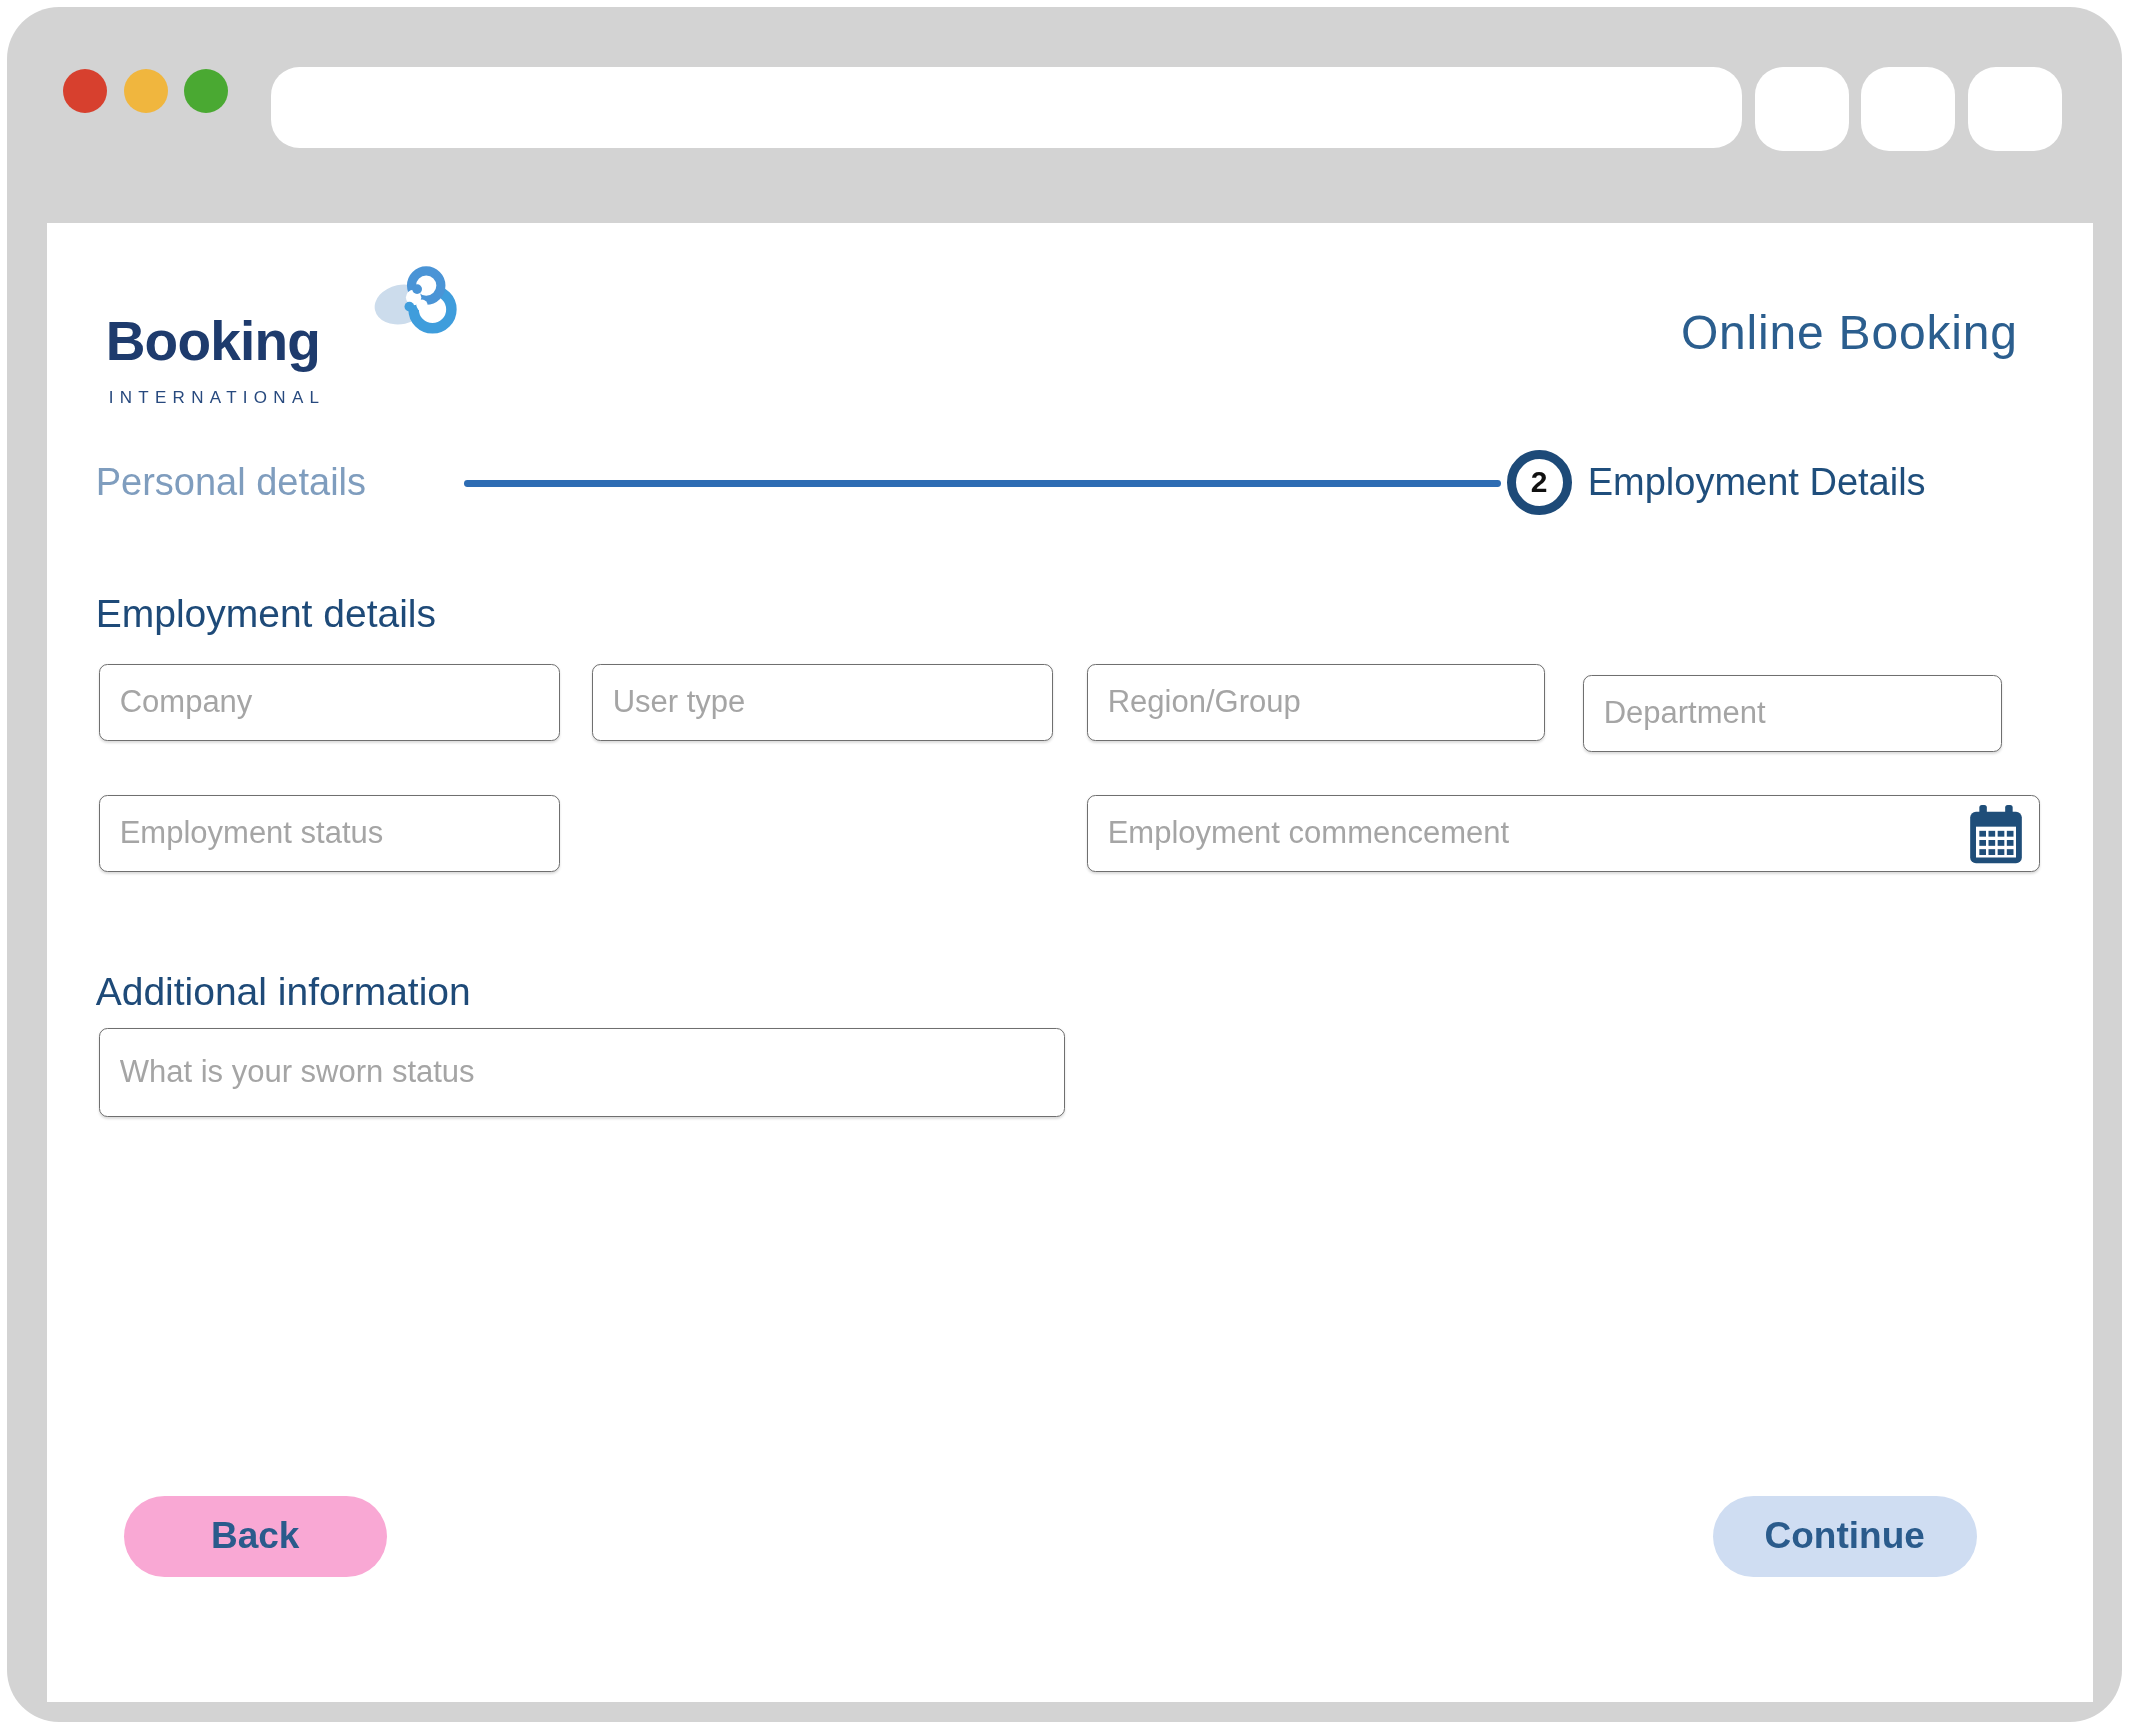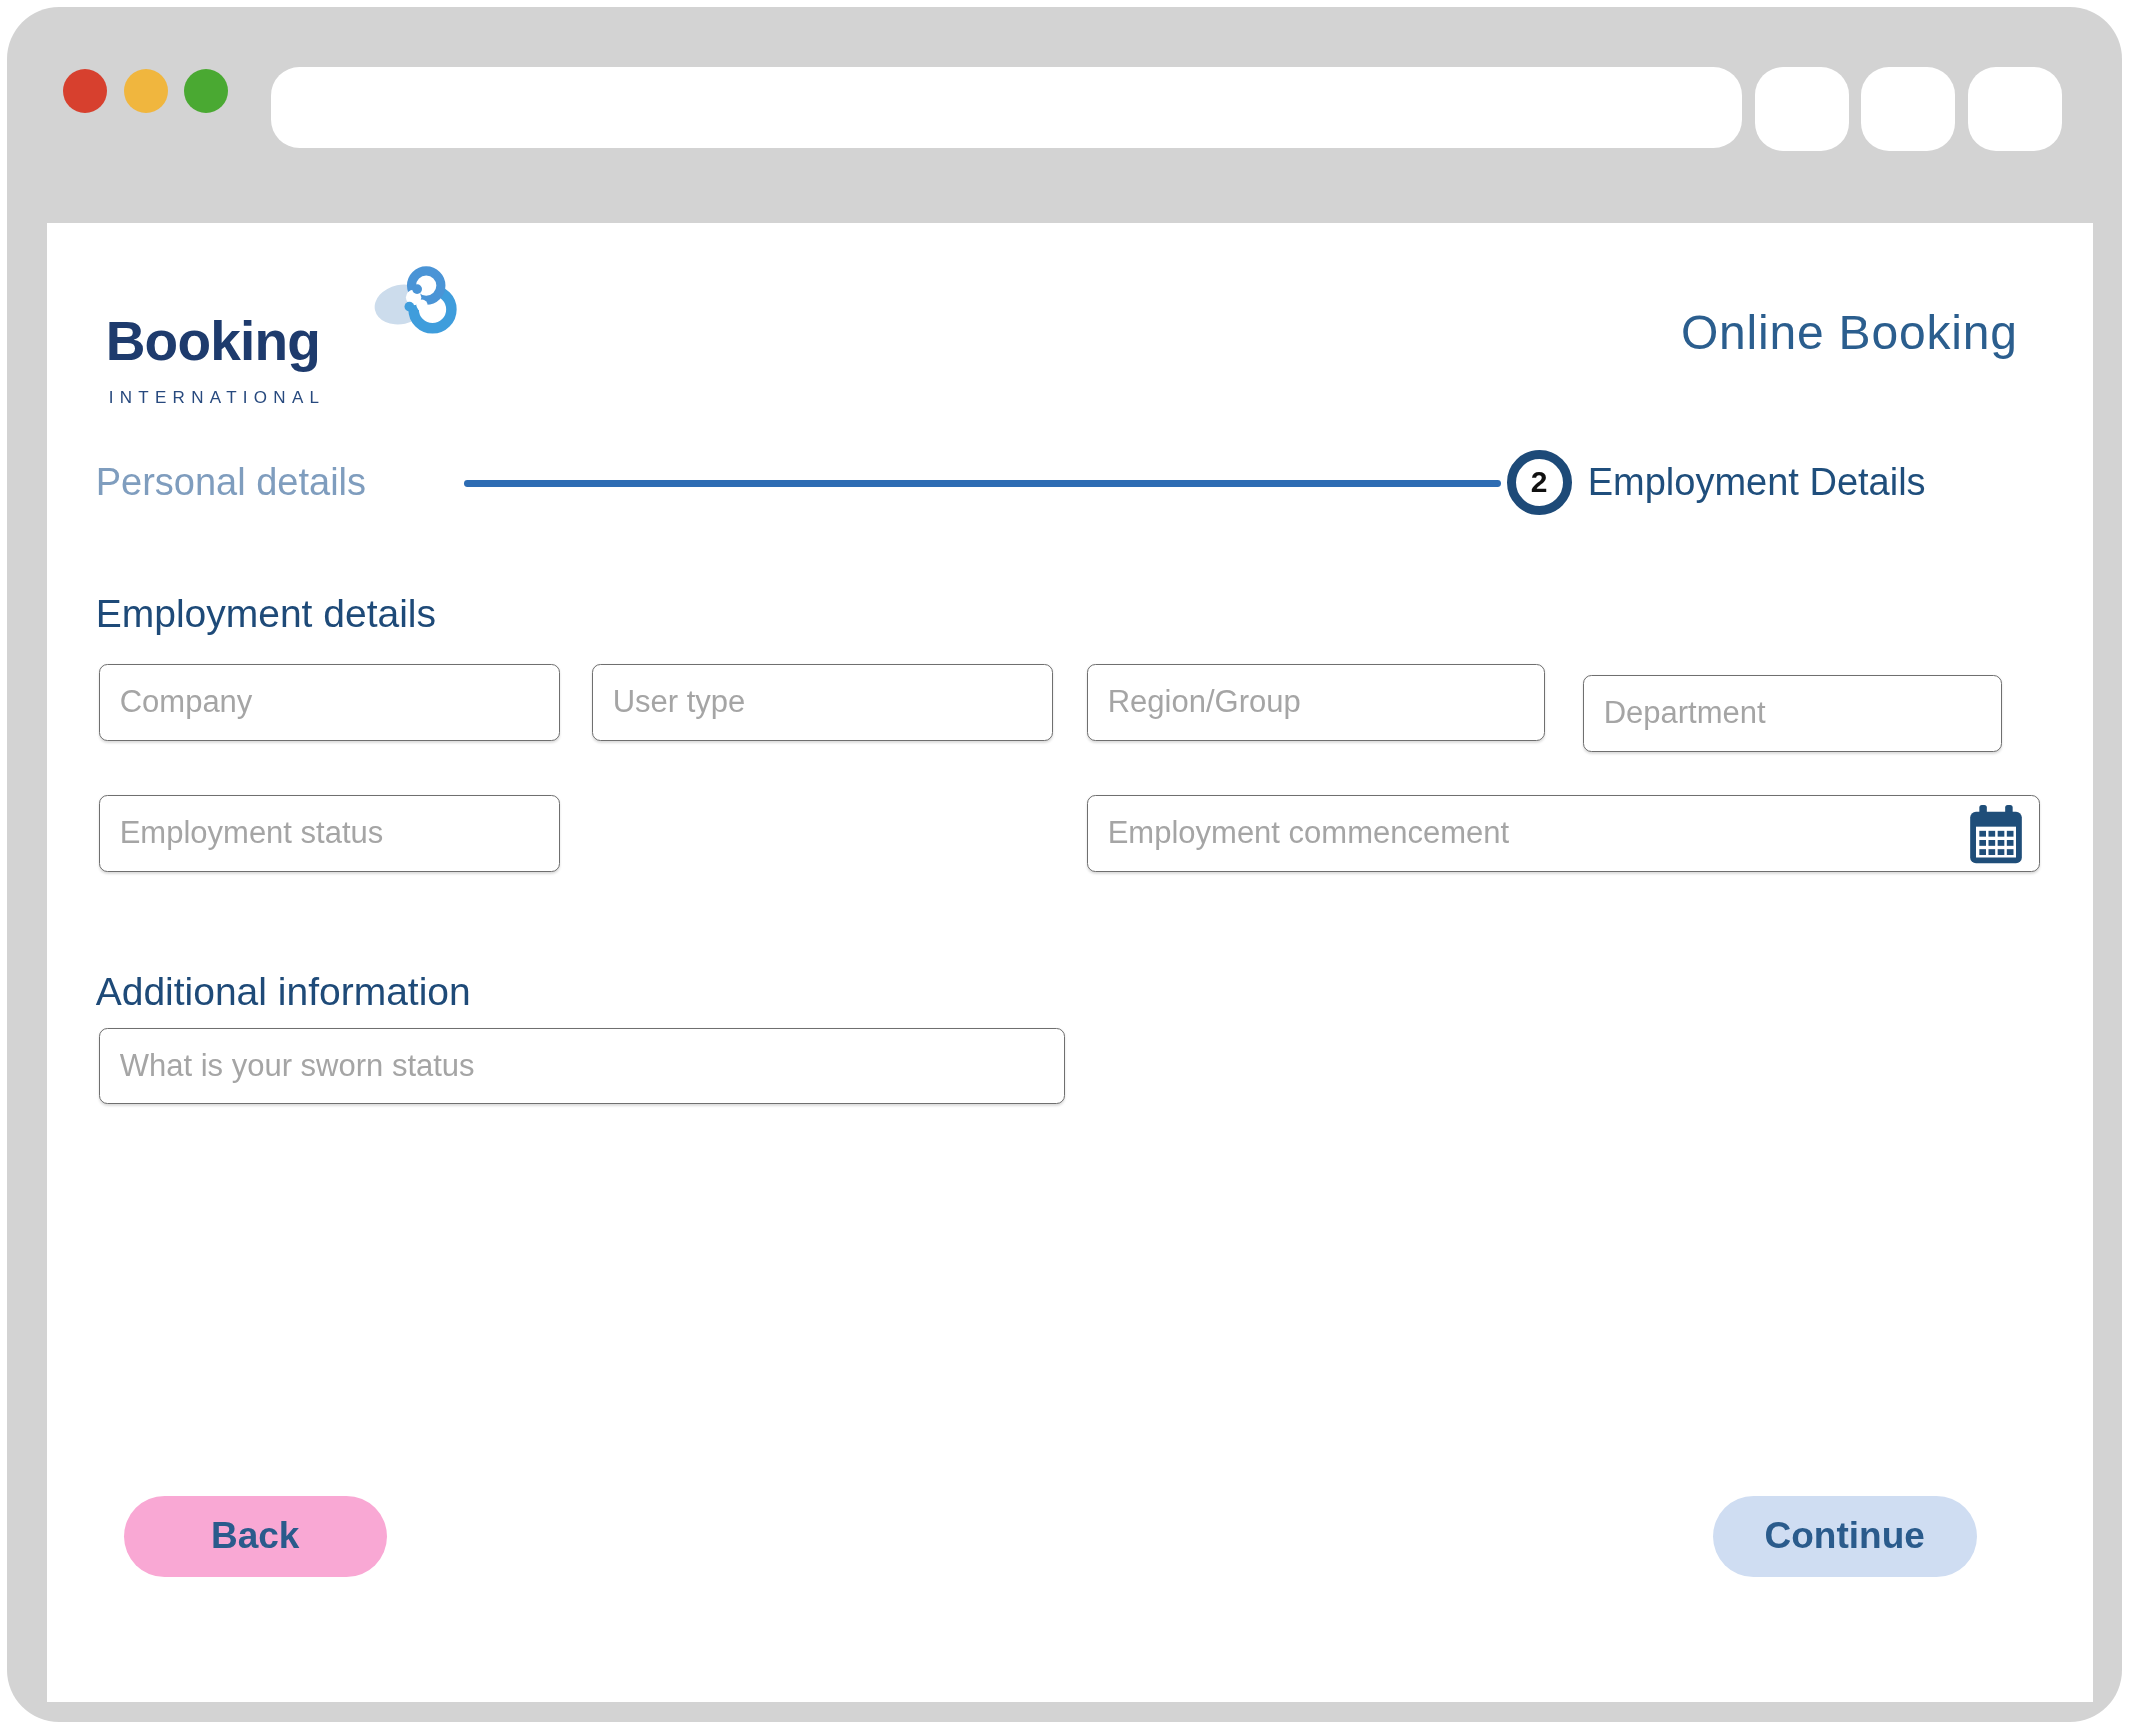--- a/index.html
+++ b/index.html
@@ -57,21 +57,21 @@
            font-size:31px; color:#444; padding:0 20px;
            font-family:"Liberation Sans", sans-serif; outline:none; }
   .field::placeholder { color:#a5a5a5; opacity:1; }
   .f-company    { left:52px;   top:441px; width:461px; }
   .f-usertype   { left:545px;  top:441px; width:461px; }
   .f-region     { left:1040px; top:441px; width:458px; }
   .f-department { left:1536px; top:441px; width:419px;margin-top:11px; }
   .f-status     { left:52px;   top:572px; width:461px; }
   .f-type       { left:545px;  top:572px; width:461px; }
   .f-commence   { left:1040px; top:572px; width:953px; }
-  .f-sworn      { left:52px;   top:805px; width:966px; height:76px; }
+  .f-sworn      { left:52px;   top:805px; width:966px; height:89px; }
 
   .cal-wrap { position:absolute; left:1922px; top:582px; width:54px; height:59px; cursor:pointer; }
 
   
   .pill { position:absolute; top:1273px; height:81px; border:none; border-radius:42px;
           font-family:"Liberation Sans", sans-serif; font-size:37px; font-weight:600;
           color:#2a5b8c; cursor:pointer; }
   .btn-back { left:77px; width:263px; background:#f9a8d4; }
   .btn-continue { left:1666px; width:264px; background:#cfddf2; }
 </style>

